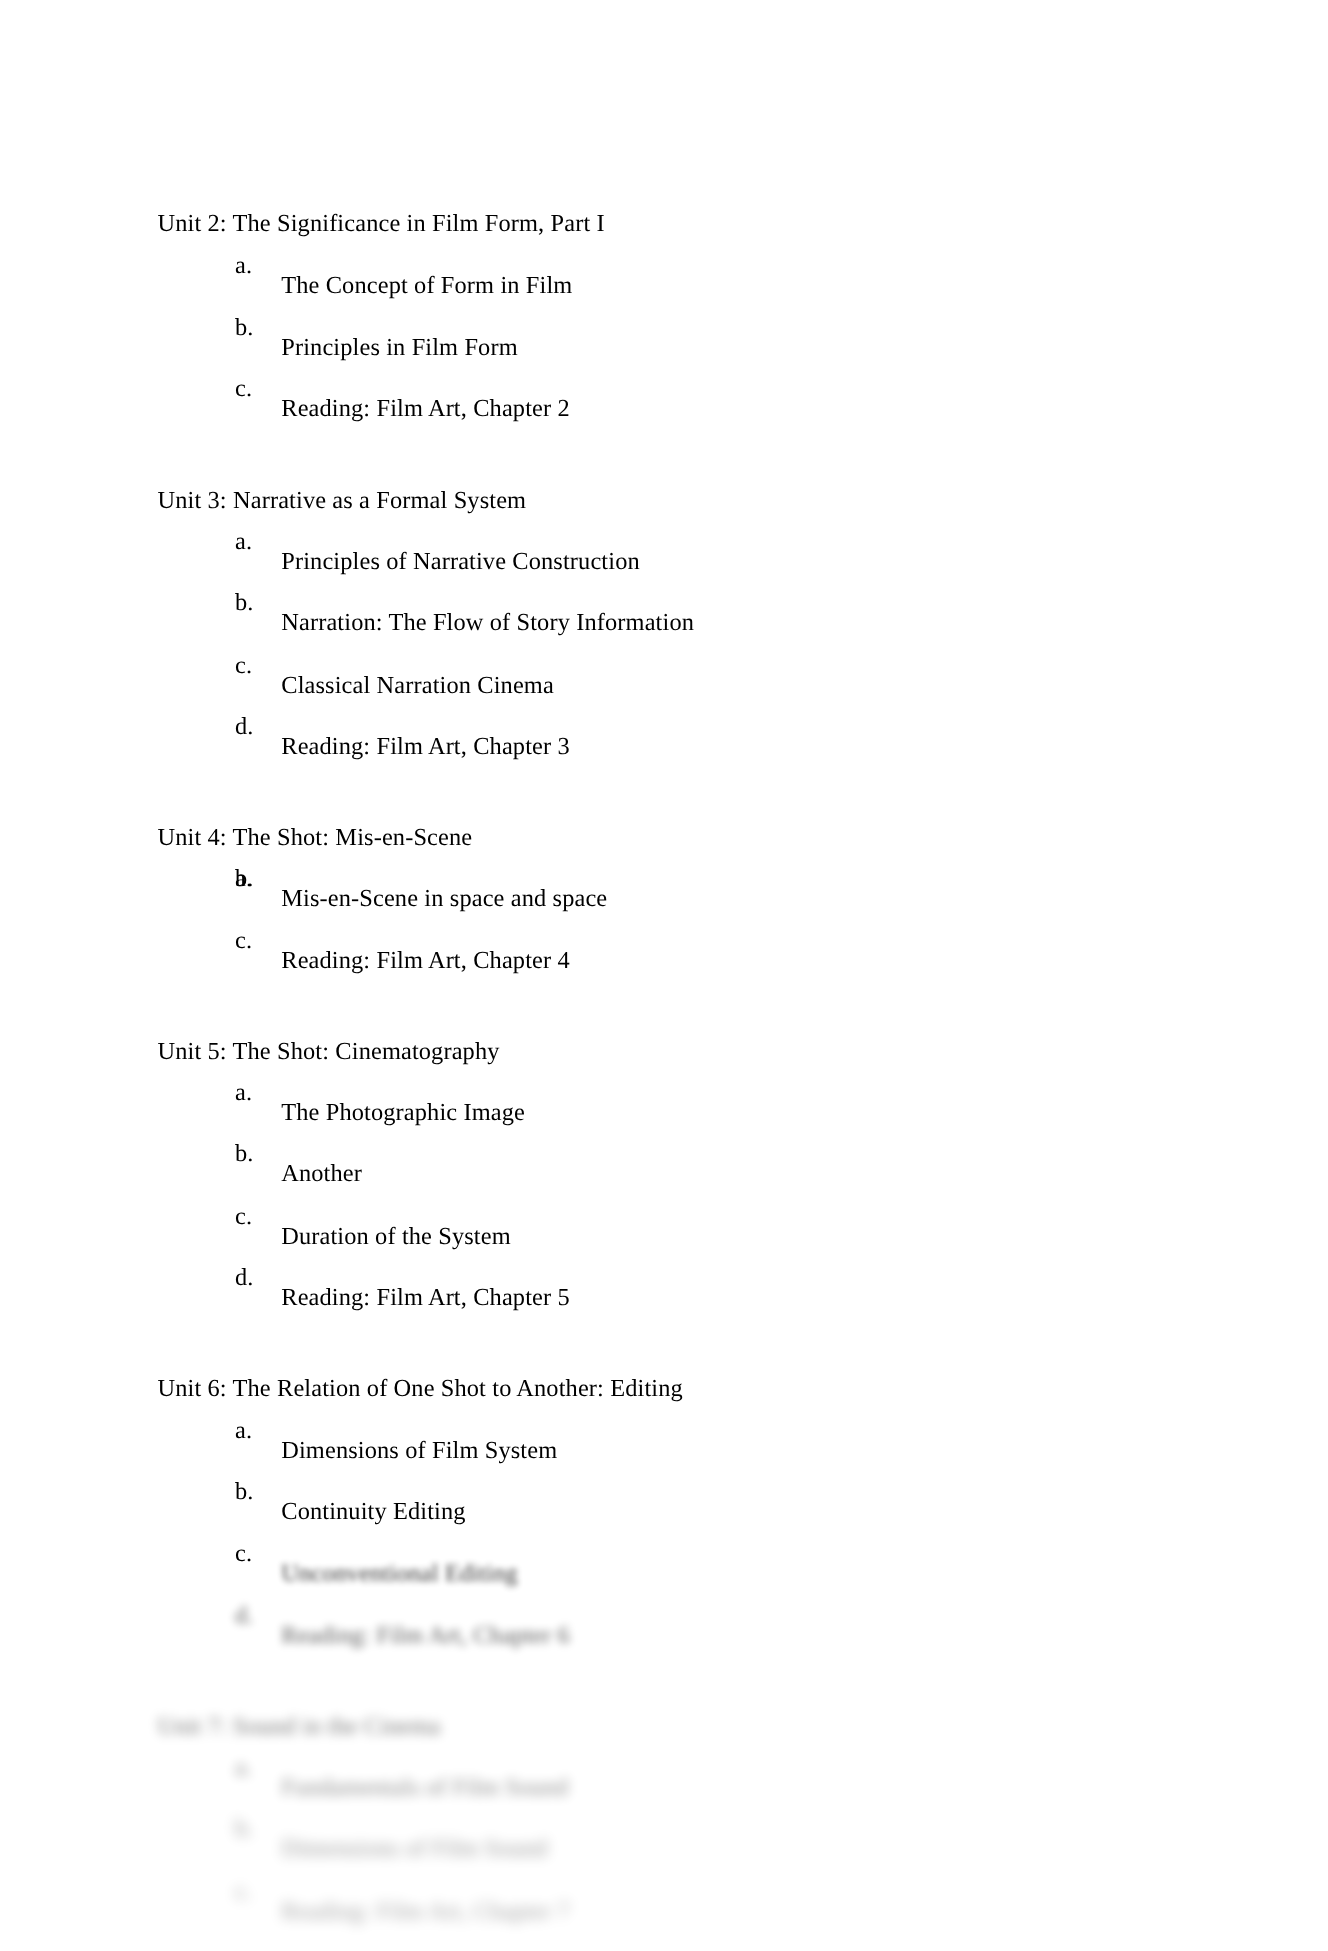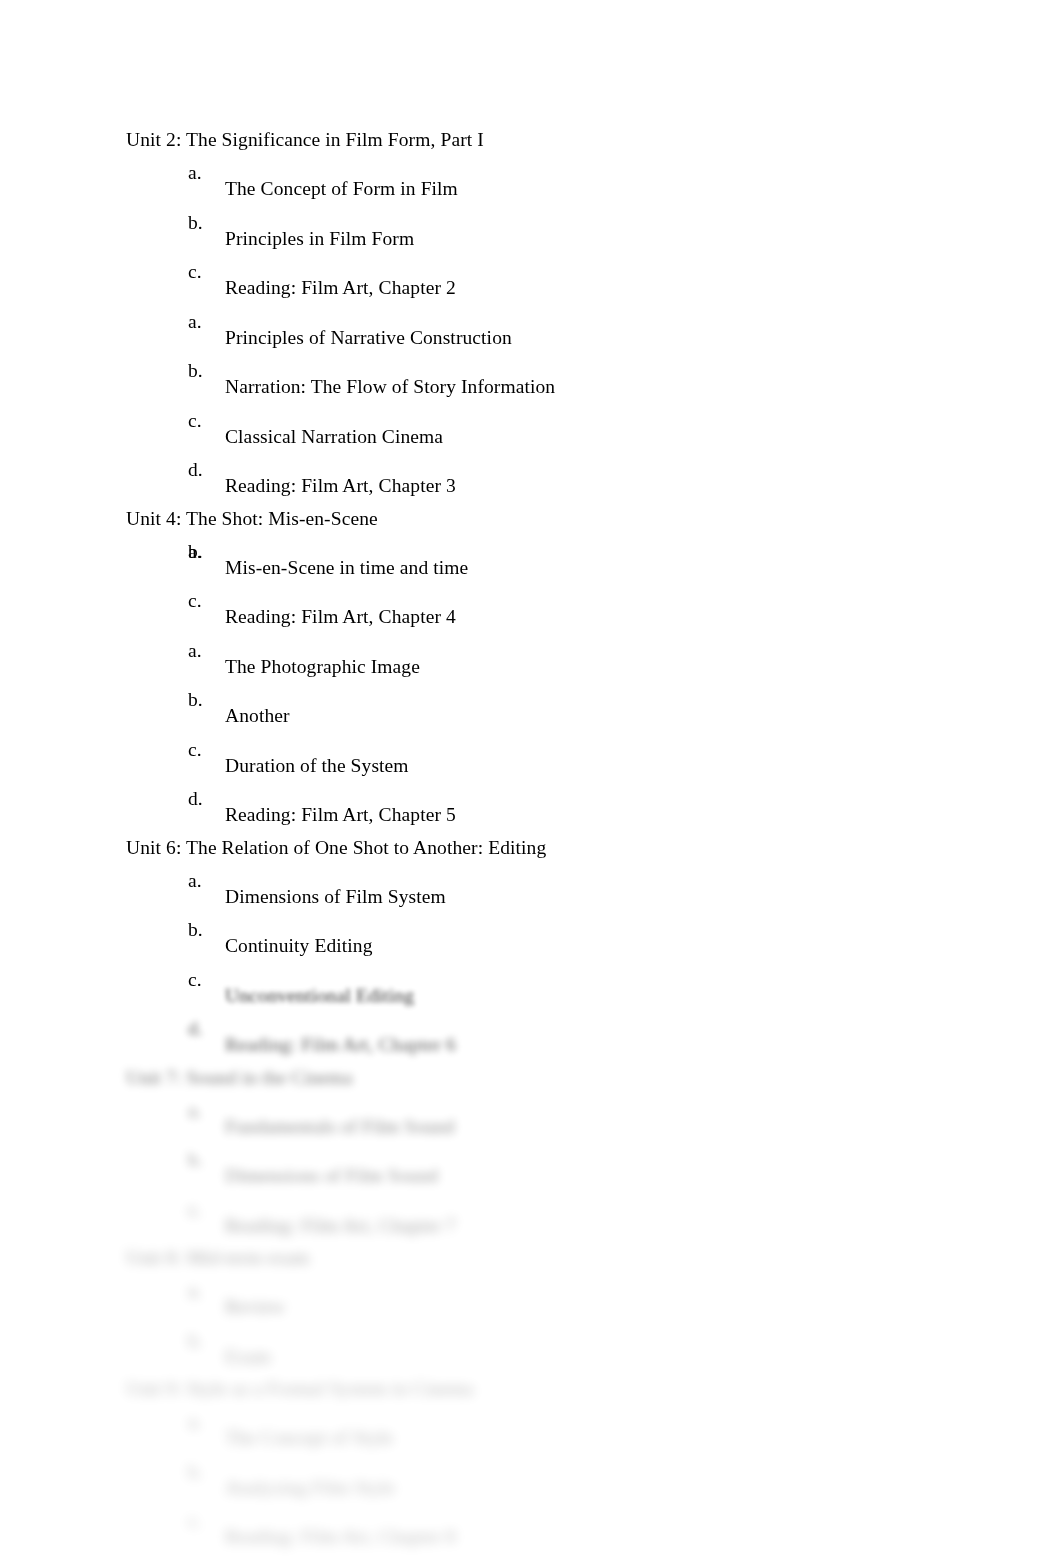--- a/index.html
+++ b/index.html
@@ -36,20 +36,21 @@
   .unit-block {
     margin: 0;
     padding: 0;
   }
 
   .unit-title {
     font-size: 19.5px;
     line-height: 32px;
     white-space: nowrap;
     letter-spacing: 0.1px;
+    margin-top: 40px;
   }
 
   .sub-list {
     margin: 0;
     padding: 0;
     list-style: none;
   }
 
   .sub-item {
     position: relative;
@@ -97,36 +98,38 @@
   <div id="outline">
       <div class="unit-block">
         <div class="unit-title b0">Unit 2: The Significance in Film Form, Part I</div>
         <ul class="sub-list">
           <li class="sub-item"><span class="sub-marker b0">a.</span><span class="sub-text b0">The Concept of Form in Film</span></li>
           <li class="sub-item"><span class="sub-marker b0">b.</span><span class="sub-text b0">Principles in Film Form</span></li>
           <li class="sub-item"><span class="sub-marker b0">c.</span><span class="sub-text b0">Reading: Film Art, Chapter 2</span></li>
         </ul>
       </div>
       <div class="unit-block">
+        <div class="unit-title b0">Unit 3: Narrative as a Formal System</div>
         <ul class="sub-list">
           <li class="sub-item"><span class="sub-marker b0">a.</span><span class="sub-text b0">Principles of Narrative Construction</span></li>
           <li class="sub-item"><span class="sub-marker b0">b.</span><span class="sub-text b0">Narration: The Flow of Story Information</span></li>
           <li class="sub-item"><span class="sub-marker b0">c.</span><span class="sub-text b0">Classical Narration Cinema</span></li>
           <li class="sub-item"><span class="sub-marker b0">d.</span><span class="sub-text b0">Reading: Film Art, Chapter 3</span></li>
         </ul>
       </div>
       <div class="unit-block">
         <div class="unit-title b0">Unit 4: The Shot: Mis-en-Scene</div>
         <ul class="sub-list">
           <li class="sub-item"><span class="sub-marker b0">a.</span></li>
-          <li class="sub-item"><span class="sub-marker b0">b.</span><span class="sub-text b0">Mis-en-Scene in time and time</span></li>
+          <li class="sub-item"><span class="sub-marker b0">b.</span><span class="sub-text b0">Mis-en-Scene in space and space</span></li>
           <li class="sub-item"><span class="sub-marker b0">c.</span><span class="sub-text b0">Reading: Film Art, Chapter 4</span></li>
         </ul>
       </div>
       <div class="unit-block">
+        <div class="unit-title b0">Unit 5: The Shot: Cinematography</div>
         <ul class="sub-list">
           <li class="sub-item"><span class="sub-marker b0">a.</span><span class="sub-text b0">The Photographic Image</span></li>
           <li class="sub-item"><span class="sub-marker b0">b.</span><span class="sub-text b0">Another</span></li>
           <li class="sub-item"><span class="sub-marker b0">c.</span><span class="sub-text b0">Duration of the System</span></li>
           <li class="sub-item"><span class="sub-marker b0">d.</span><span class="sub-text b0">Reading: Film Art, Chapter 5</span></li>
         </ul>
       </div>
       <div class="unit-block">
         <div class="unit-title b0">Unit 6: The Relation of One Shot to Another: Editing</div>
         <ul class="sub-list">

